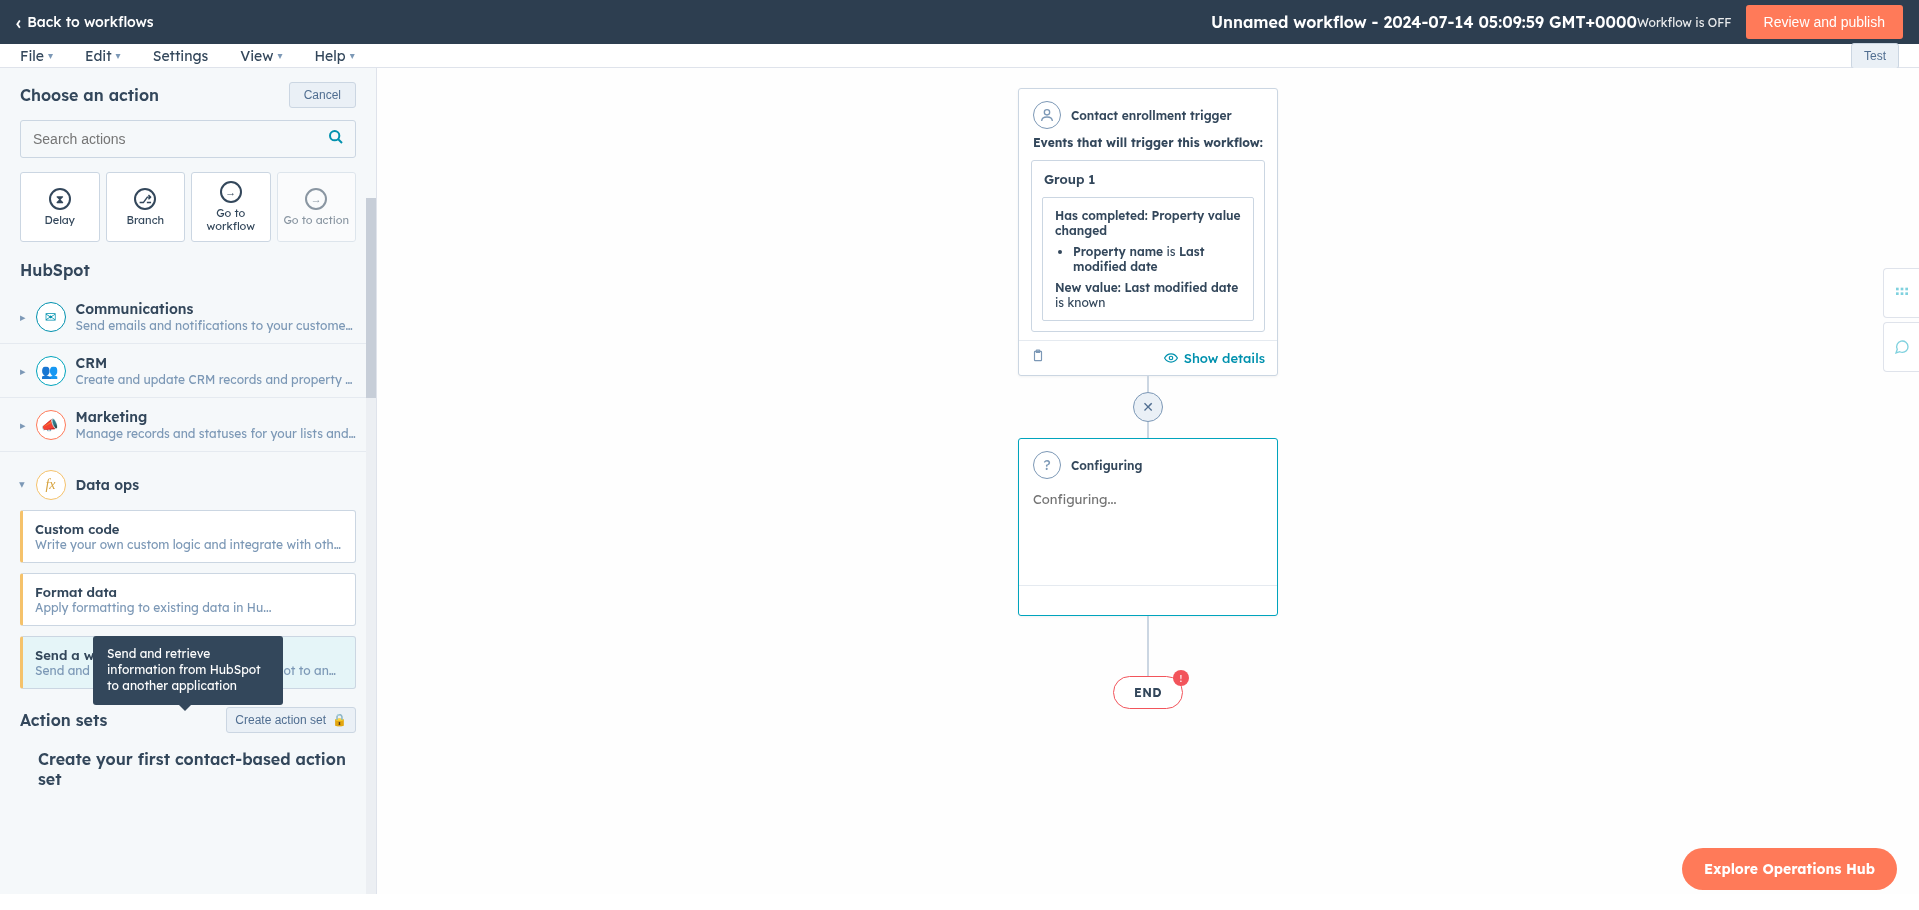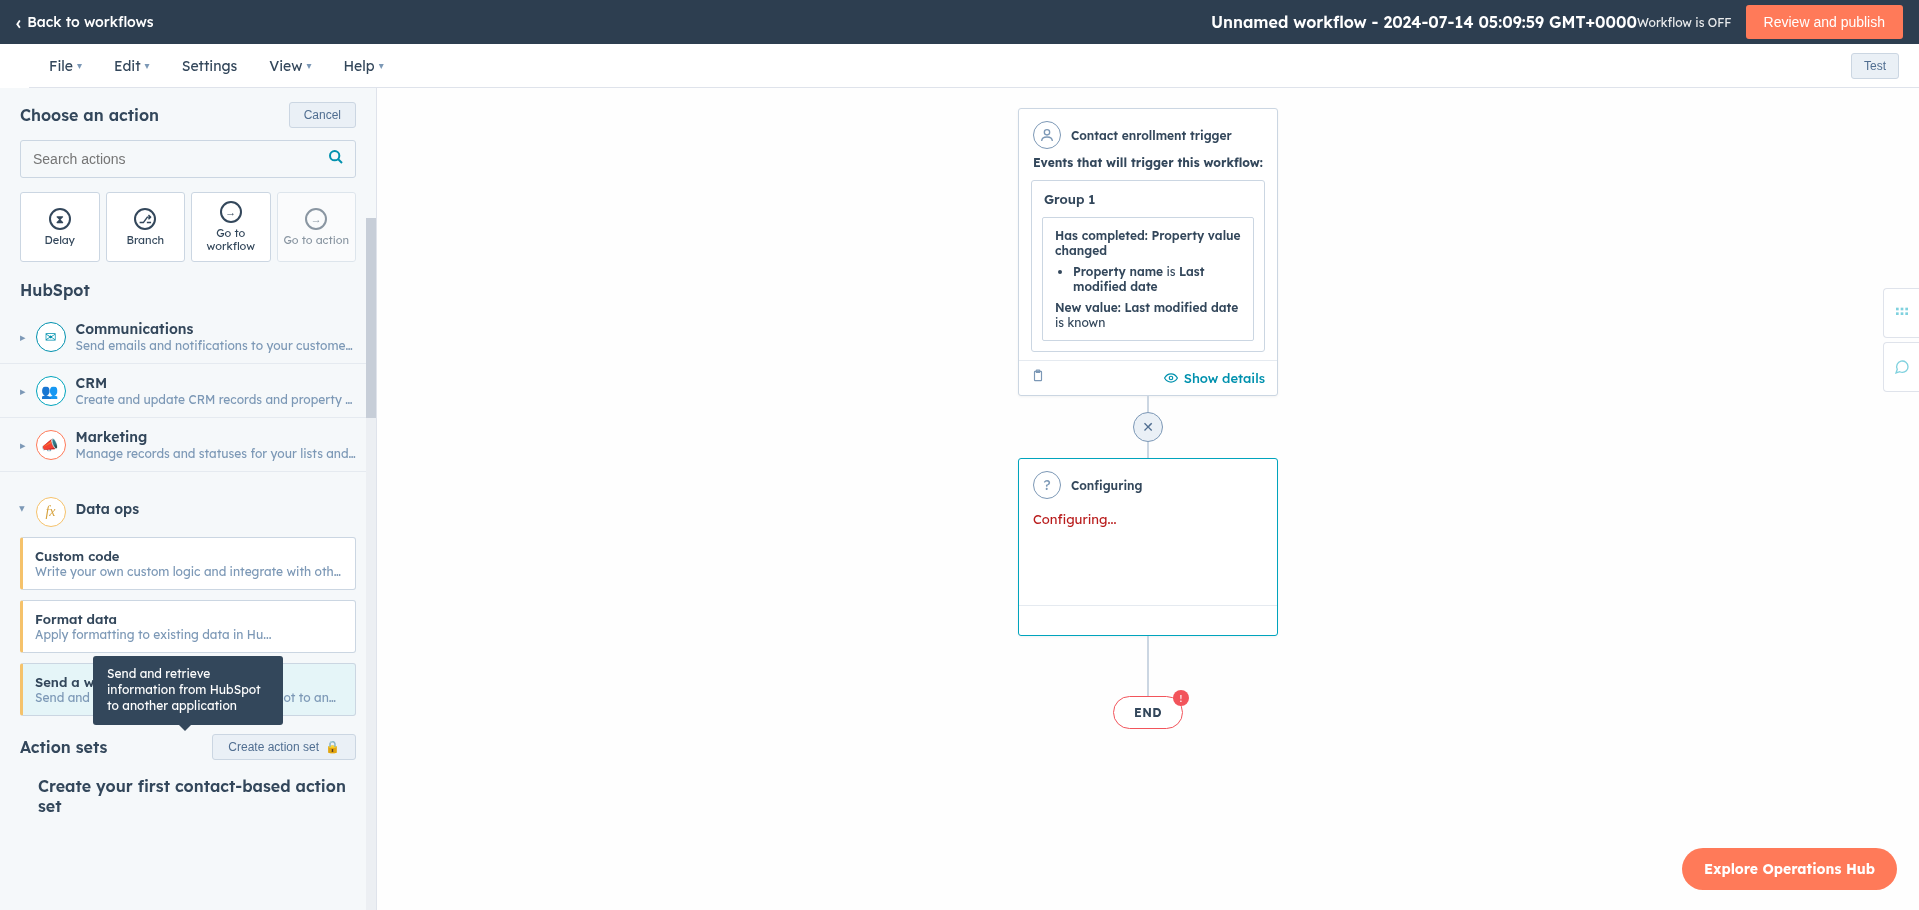--- a/index.html
+++ b/index.html
@@ -7,21 +7,21 @@
 
 
 .topbar { background: #2d3e50; color: #fff; height: 44px; display: flex; align-items: center; padding: 0 16px; }
 .back-link { display: flex; align-items: center; gap: 6px; font-size: 14px; font-weight: 500; cursor: pointer; }
 .back-chev { font-size: 18px; }
 .workflow-title { flex: 1; text-align: right; font-weight: 600; font-size: 16px; }
 .wf-status { font-size: 12px; margin-right: 14px; opacity: 0.9; }
 .btn-orange { background: #ff7a59; color: #fff; border: none; padding: 9px 18px; border-radius: 3px; font-size: 14px; font-weight: 500; cursor: pointer; }
 
 
-.menubar { height: 44px; border-bottom: 1px solid #dfe3eb; display: flex; align-items: center; padding: 0 20px; gap: 32px; margin-left: 29px; }
+.menubar { height: 24px; border-bottom: 1px solid #dfe3eb; display: flex; align-items: center; padding: 0 20px; gap: 32px; }
 .menu-item { display: flex; align-items: center; gap: 4px; font-size: 14px; cursor: pointer; color: #33475b; }
 .menu-caret { font-size: 10px; color: #7c98b6; }
 .menubar-spacer { flex: 1; }
 .btn-test { border: 1px solid #cbd6e2; background: #eaf0f6; border-radius: 3px; padding: 5px 12px; font-size: 12px; cursor: pointer; color: #506e91; }
 
 
 .main { display: flex; height: calc(100vh - 84px); }
 .sidebar { width: 377px; border-right: 1px solid #dfe3eb; background: #f5f8fa; display: flex; flex-direction: column; overflow: hidden; position: relative; }
 .sidebar-head { display: flex; align-items: center; justify-content: space-between; padding: 14px 20px 12px; }
 .sidebar-title { font-size: 16px; font-weight: 600; }
@@ -40,38 +40,38 @@
 
 .section-h { font-size: 16px; font-weight: 600; margin: 6px 0 10px; }
 
 .cat-row { display: flex; align-items: center; gap: 10px; padding: 10px 0; border-bottom: 1px solid #e5eaf0; cursor: pointer; margin: 0 -20px; padding-left: 20px; padding-right: 20px; }
 .cat-row:first-of-type { border-top: 1px solid #e5eaf0; }
 .cat-caret { font-size: 11px; color: #7c98b6; }
 .cat-icon { width: 30px; height: 30px; border-radius: 50%; display: flex; align-items: center; justify-content: center; color: #fff; font-size: 14px; flex-shrink: 0; border: 1.5px solid transparent; }
 .ci-blue { background: #fff; border-color: #0091ae; color: #0091ae; }
 .ci-teal { background: #fff; border-color: #00a4bd; color: #00a4bd; }
 .ci-orange { background: #fff; border-color: #ff7a59; color: #ff7a59; }
-.ci-yellow { background: #fff; border-color: #f5c26b; color: #d6a23d; margin-top: 7px; }
+.ci-yellow { background: #fff; border-color: #f5c26b; color: #d6a23d; }
 .cat-text { flex: 1; min-width: 0; }
 .cat-title { font-size: 14px; font-weight: 600; }
 .cat-desc { font-size: 12px; color: #7c98b6; white-space: nowrap; overflow: hidden; text-overflow: ellipsis; }
 
 .expanded-section { margin-top: 8px; }
 .exp-head { display:flex; align-items:center; gap:10px; padding: 10px 0 10px; margin: 0 -20px; padding-left: 20px; padding-right: 20px; }
 .exp-head .cat-caret { transform: rotate(90deg); }
 .action-card { border: 1px solid #cbd6e2; border-left: 3px solid #f5c26b; background: #fff; border-radius: 3px; padding: 10px 12px; margin-bottom: 10px; cursor: pointer; }
 .action-card.hovered { background: #e5f5f8; border-left-color: #f5c26b; }
 .ac-title { font-size: 13px; font-weight: 600; }
 .ac-desc { font-size: 12px; color: #7c98b6; white-space: nowrap; overflow: hidden; text-overflow: ellipsis; }
 
 .tooltip-box { position: absolute; left: 93px; top: 568px; background: #33475b; color: #fff; padding: 10px 14px; border-radius: 3px; font-size: 12px; max-width: 190px; z-index: 50; line-height: 1.35; }
 .tooltip-box:after { content: ''; position: absolute; bottom: -6px; left: 86px; border: 6px solid transparent; border-top-color: #33475b; border-bottom: none; }
 
 .sets-row { display: flex; align-items: center; justify-content: space-between; margin-top: 18px; }
-.btn-create-set { background: #eaf0f6; border: 1px solid #cbd6e2; color: #506e91; padding: 5px 15px; border-radius: 3px; font-size: 12px; cursor: pointer; display: flex; gap: 6px; }
+.btn-create-set { background: #eaf0f6; border: 1px solid #cbd6e2; color: #506e91; padding: 5px 8px; border-radius: 3px; font-size: 12px; cursor: pointer; display: flex; gap: 6px; }
 .first-set { font-size: 16px; font-weight: 600; margin-top: 16px; padding-left: 18px; }
 
 
 .canvas-wrap { flex: 1; position: relative; background: #fefefe; overflow: auto; }
 .canvas-inner { position: relative; width: 100%; min-height: 100%; padding-top: 20px; }
 .node-card { width: 260px; background: #fff; border: 1px solid #cbd6e2; border-radius: 3px; margin: 0 auto; box-shadow: 0 1px 3px rgba(0,0,0,0.05); }
 .node-head { display: flex; align-items: center; gap: 10px; padding: 12px 14px 6px; }
 .node-circle { width: 28px; height: 28px; border: 1.5px solid #7c98b6; border-radius: 50%; display: flex; align-items: center; justify-content: center; color: #7c98b6; font-size: 14px; }
 .node-title { font-size: 12px; font-weight: 600; }
 .node-sub { padding: 0 14px 10px; font-size: 12px; font-weight: 700; }
@@ -81,21 +81,21 @@
 .filter-box strong { font-weight: 600; }
 .bullet { list-style: disc; margin-left: 18px; margin-top: 6px; }
 .node-foot { border-top: 1px solid #e5eaf0; padding: 8px 12px; display: flex; align-items: center; justify-content: space-between; margin-top: 8px; }
 .clip-icon { color: #7c98b6; font-size: 14px; }
 .show-details { color: #0091ae; font-size: 13px; font-weight: 500; cursor: pointer; display: flex; align-items: center; gap: 6px; }
 
 .vline { width: 2px; background: #cbd6e2; margin: 0 auto; }
 .xcircle { width: 30px; height: 30px; border: 1.5px solid #7c98b6; border-radius: 50%; display: flex; align-items: center; justify-content: center; margin: 0 auto; background: #eaf0f6; color: #506e91; font-size: 14px; cursor: pointer; }
 
 .config-card { border: 1.5px solid #00a4bd; }
-.config-body { padding: 6px 14px 70px; font-size: 13px; color: #b91c1c; }
+.config-body { padding: 6px 14px 70px; font-size: 13px; color: #737373; }
 .config-card .node-foot { height: 30px; }
 
 .end-wrap { position: relative; margin: 0 auto; width: 70px; }
 .end-pill { border: 1.5px solid #f2545b; color: #33475b; background: #fff; border-radius: 20px; padding: 8px 16px; font-size: 12px; font-weight: 700; text-align: center; letter-spacing: 0.5px; }
 .end-badge { position: absolute; top: -6px; right: -6px; width: 16px; height: 16px; background: #f2545b; color: #fff; border-radius: 50%; font-size: 10px; display: flex; align-items: center; justify-content: center; }
 
 
 .right-rail { position: absolute; right: 0; top: 200px; width: 36px; display: flex; flex-direction: column; gap: 0; }
 .rail-btn { width: 36px; height: 50px; background: #fff; border: 1px solid #dfe3eb; border-right: none; border-radius: 4px 0 0 4px; display: flex; align-items: center; justify-content: center; color: #7fd1de; font-size: 16px; cursor: pointer; margin-bottom: 4px; }
 

